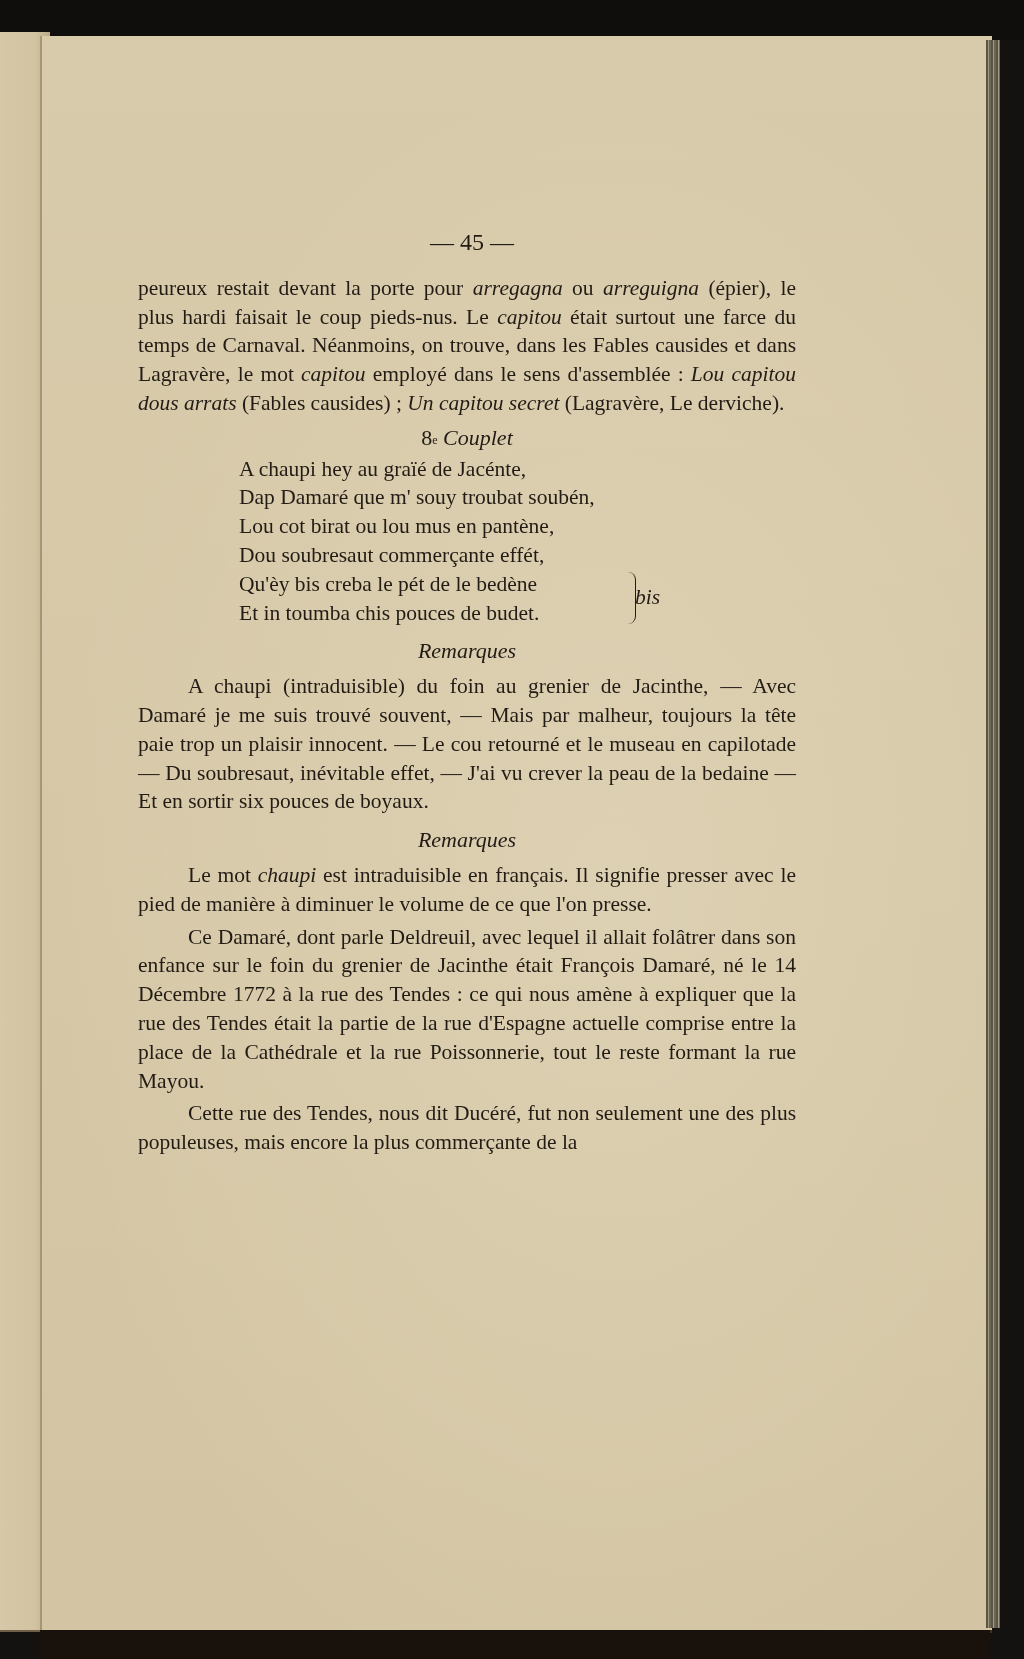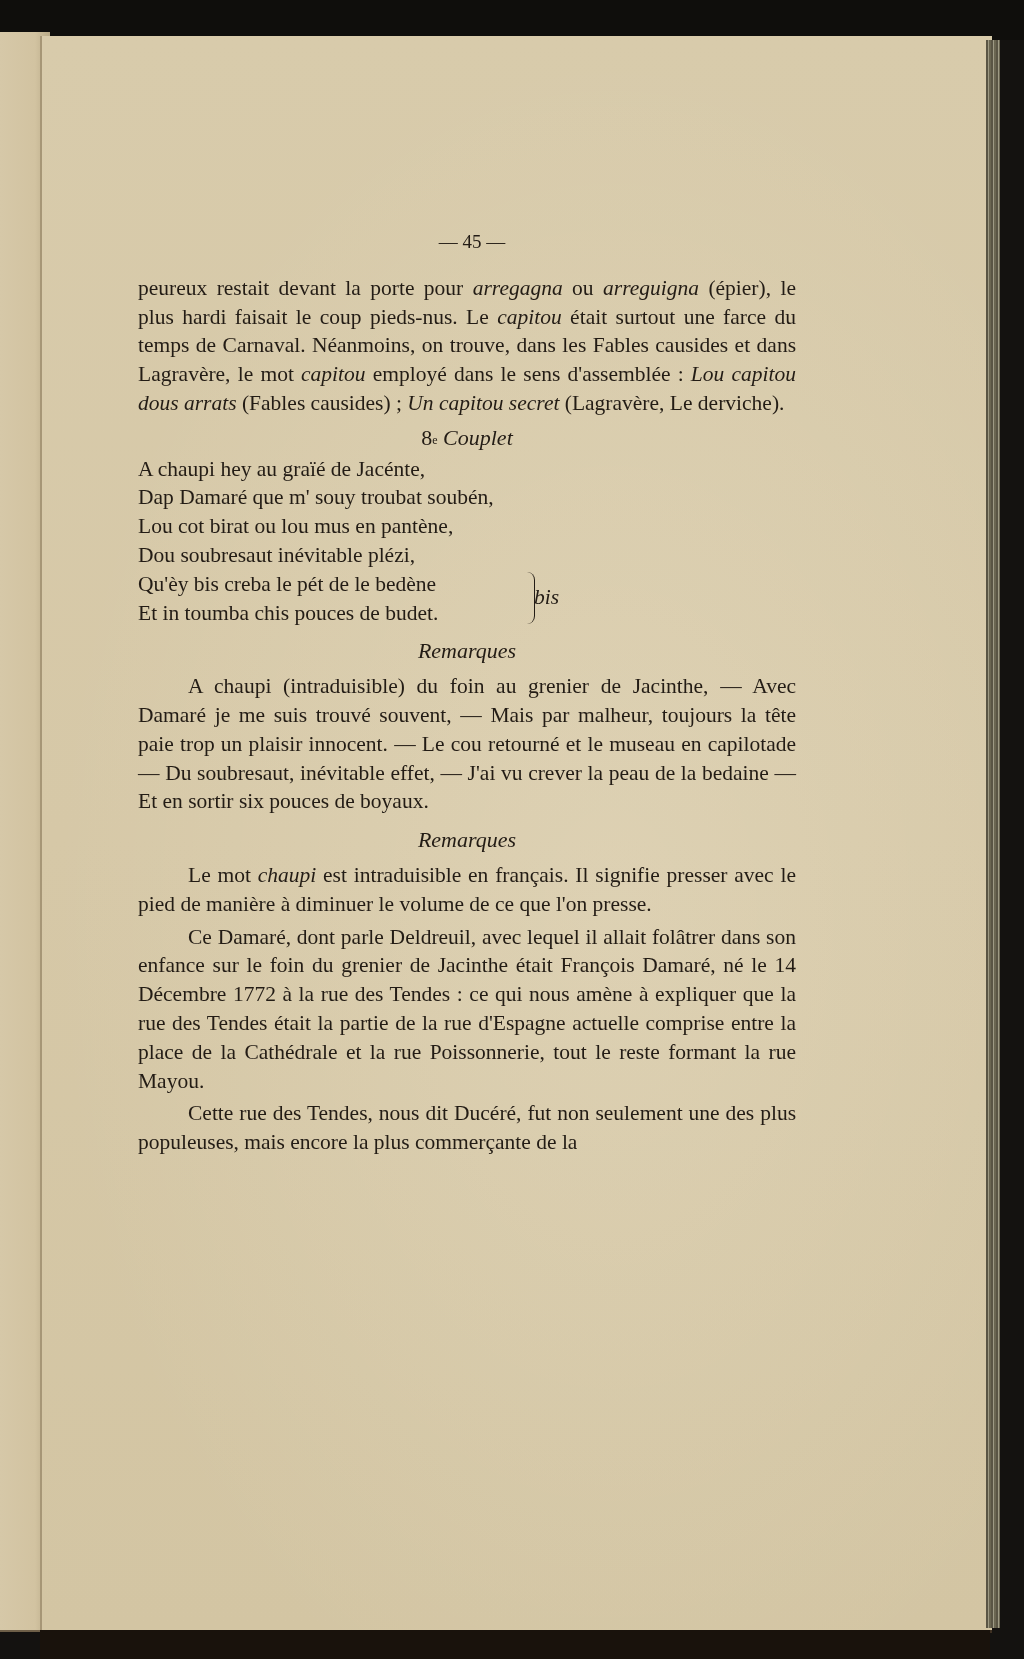--- a/index.html
+++ b/index.html
@@ -27,27 +27,27 @@
     background: repeating-linear-gradient(90deg, #5a5544 0 2px, #9e9a84 2px 3px, #6b6651 3px 5px);
   }
   .bottom-shadow {
     position: absolute; left: 40px; top: 1630px; width: 950px; height: 29px;
     background: #19120c;
   }
   .text {
     position: absolute; left: 138px; top: 228px; width: 658px;
     color: #231c15; font-size: 21.5px; line-height: 28.8px;
   }
-  .page-number { text-align: center; font-size: 19px; margin-bottom: 17px; padding-left: 10px; }
+  .page-number { text-align: center; font-size: 24px; margin-bottom: 17px; padding-left: 10px; }
   .para { text-align: justify; margin: 0; }
   .para.indent { text-indent: 50px; }
   .section-title { text-align: center; font-style: italic; font-size: 22px; margin: 10px 0 6px 0; }
   .couplet-title { text-align: center; font-size: 22px; margin: 6px 0 2px 0; }
   .couplet-title sup { font-size: 12px; vertical-align: top; position: relative; top: 2px; }
-  .verse { }
+  .verse { margin-left: 101px; }
   .verse-line { display: block; white-space: nowrap; }
   .refrain { position: relative; }
   .refrain-brace {
     position: absolute; left: 388px; top: 2px; width: 8px; height: 52px;
     border-right: 1.5px solid #231c15; border-radius: 0 8px 8px 0;
   }
   .refrain-label { position: absolute; left: 396px; top: 13px; font-style: italic; }
   em { font-style: italic; }
   .spacer { height: 4px; }
 </style>
@@ -67,21 +67,21 @@
 
   <div class="couplet-title">
     <span>8</span><sup>e</sup>
     <em>Couplet</em>
   </div>
 
   <div class="verse">
     <span class="verse-line">A chaupi hey au graïé de Jacénte,</span>
     <span class="verse-line">Dap Damaré que m' souy troubat soubén,</span>
     <span class="verse-line">Lou cot birat ou lou mus en pantène,</span>
-    <span class="verse-line">Dou soubresaut inévitable plézi,</span>
+    <span class="verse-line">Dou soubresaut commerçante effét,</span>
     <div class="refrain">
       <span class="verse-line">Qu'èy bis creba le pét de le bedène</span>
       <span class="verse-line">Et in toumba chis pouces de budet.</span>
       <span class="refrain-brace"></span>
       <span class="refrain-label">bis</span>
     </div>
   </div>
 
   <div class="section-title">Remarques</div>
   <p class="para indent">A chaupi (intraduisible) du foin au grenier de Jacinthe, — Avec Damaré je me suis trouvé souvent, — Mais par malheur, toujours la tête paie trop un plaisir innocent. — Le cou retourné et le museau en capilotade — Du soubresaut, inévitable effet, — J'ai vu crever la peau de la bedaine — Et en sortir six pouces de boyaux.</p>

